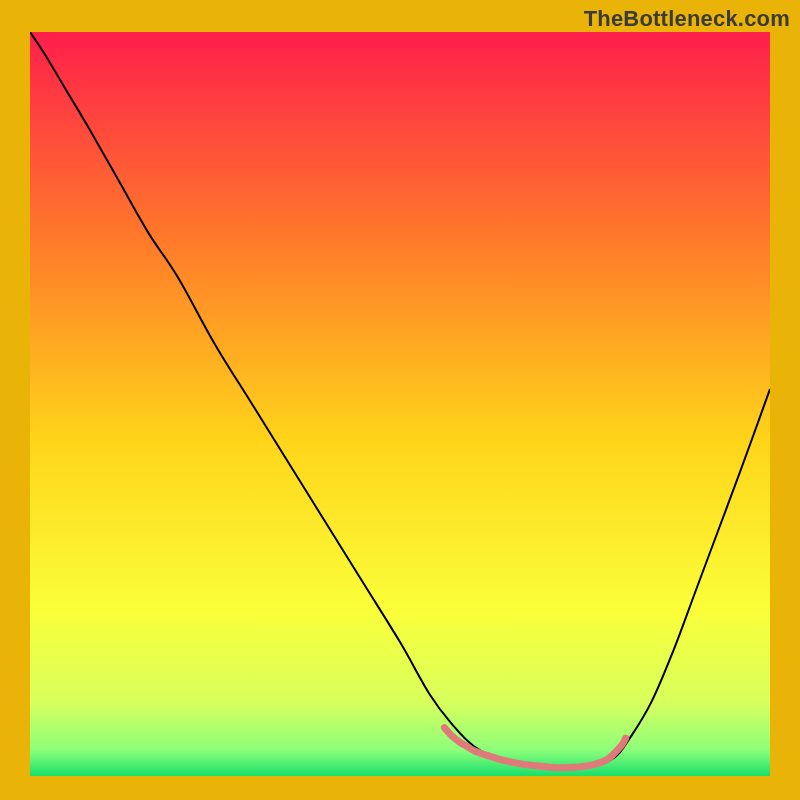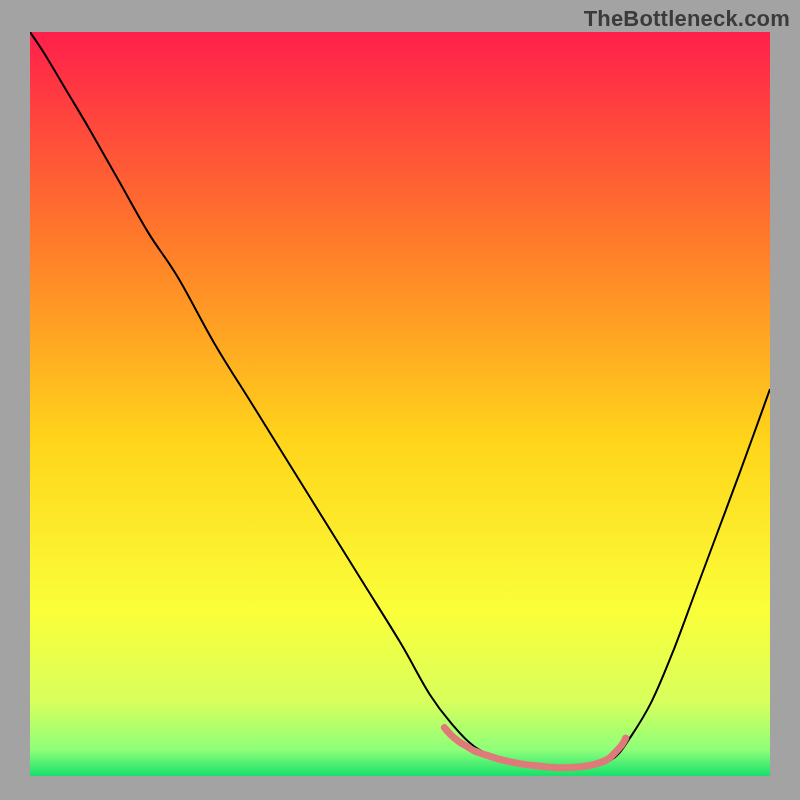--- a/index.html
+++ b/index.html
@@ -8,21 +8,21 @@
     width: 800px;
     height: 800px;
     background: #000;
     font-family: Arial, Helvetica, sans-serif;
     overflow: hidden;
   }
   .frame {
     position: relative;
     width: 800px;
     height: 800px;
-    background: #a3a3a3;
+    background: #eab308;
   }
   .watermark {
     position: absolute;
     top: 6px;
     right: 10px;
     color: #3b3b3b;
     font-size: 22px;
     font-weight: 600;
     letter-spacing: 0.2px;
     user-select: none;

